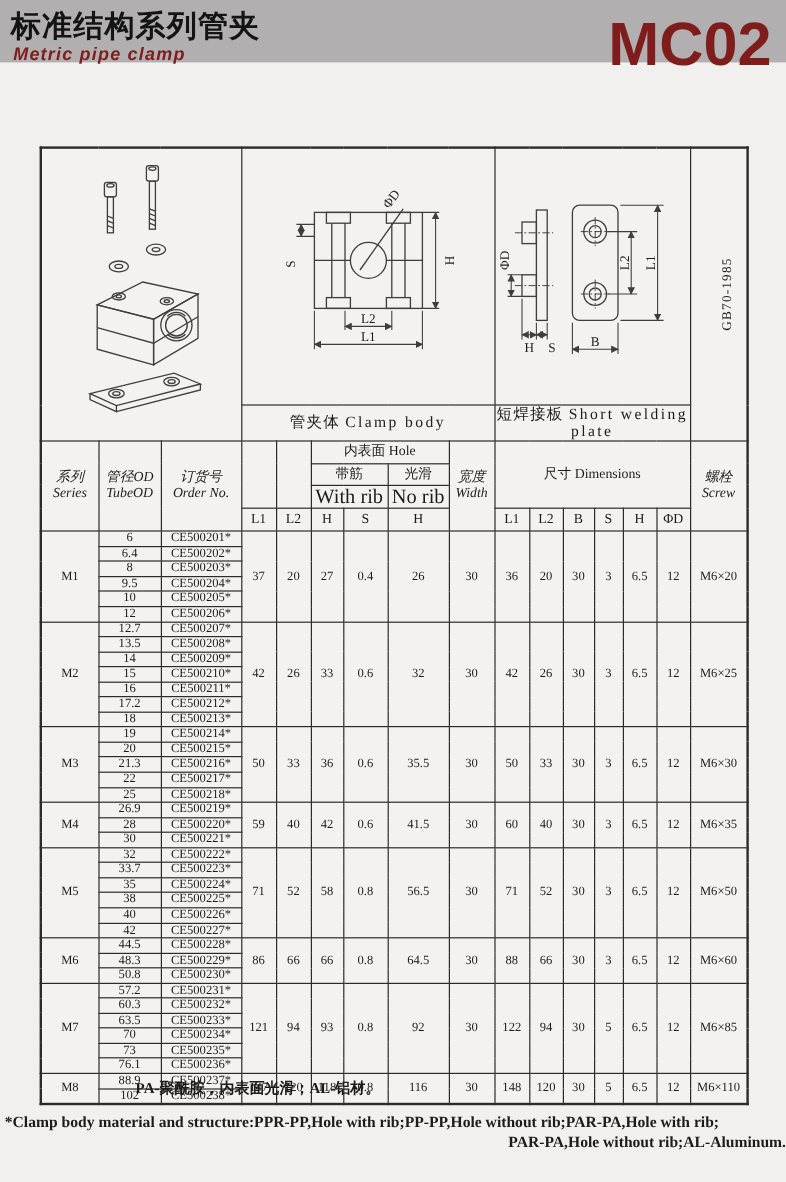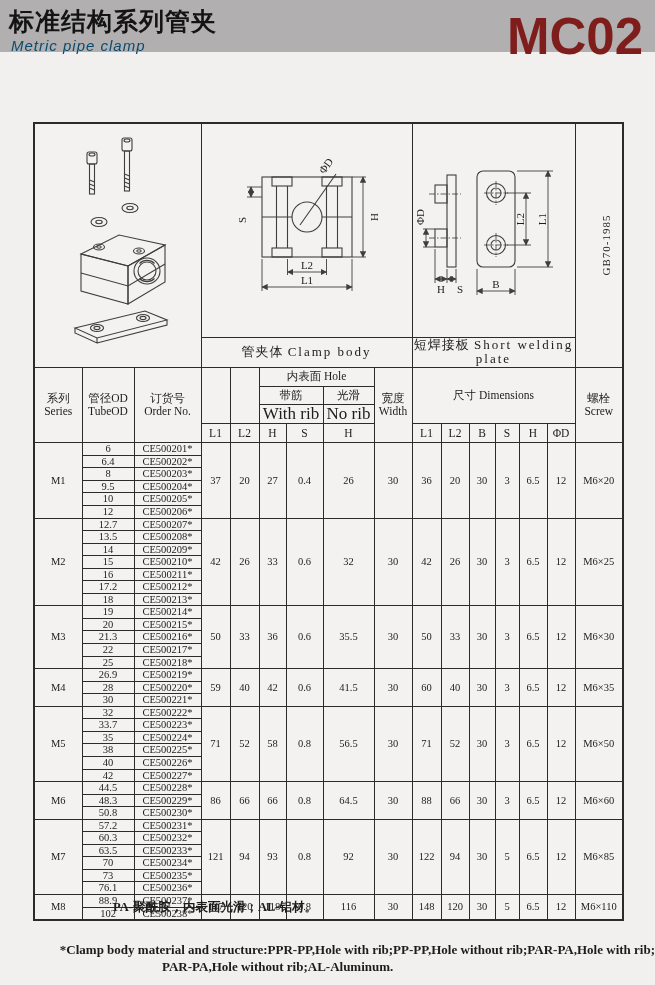--- a/index.html
+++ b/index.html
@@ -7,48 +7,48 @@
     width:655px;height:985px;position:relative;
     background:#f2f0ee;color:#1c1c1c;
     font-family:"Liberation Serif","DejaVu Serif",serif;
     overflow:hidden;
   }
   
   .topbar{position:absolute;left:0;top:0;width:655px;height:52px;background:#b1afb0;}
   .title-cn{position:absolute;left:9px;top:5px;font-family:"Liberation Sans","DejaVu Sans",sans-serif;
     font-weight:bold;font-size:25px;letter-spacing:1px;color:#141414;}
   .title-en{position:absolute;left:11px;top:37px;font-family:"Liberation Sans","DejaVu Sans",sans-serif;
-    font-weight:normal;font-style:italic;font-size:15px;letter-spacing:1px;color:#0c4a6e;}
+    font-weight:bold;font-style:italic;font-size:15px;letter-spacing:1px;color:#7f1d1d;}
   .model{position:absolute;right:12px;top:7px;font-family:"Liberation Sans","DejaVu Sans",sans-serif;
     font-weight:bold;font-size:51px;color:#7f1d1d;}
   
   table.spec{position:absolute;left:33px;top:122px;width:589px;
     border-collapse:collapse;table-layout:fixed;border:2px solid #2b2b2b;background:#f4f2f0;}
   table.spec td{border:1px solid #2b2b2b;text-align:center;vertical-align:middle;
     padding:0;font-size:10.5px;line-height:1.1;overflow:hidden;}
   tr.row-draw td{height:213px;}
   tr.row-cap td{height:21px;font-size:13px;letter-spacing:1px;}
   tr.hr1 td{height:18px;font-size:11.5px;margin-top:32px;}
   tr.hr2 td{height:17px;font-size:11.5px;}
   tr.hr3 td{height:17px;font-size:17px;}
   tr.hr4 td{height:18px;font-size:11.5px;}
   tr.data{height:12px;}
-  td .l2{display:block;font-size:11.5px;line-height:1.15;}
+  td .l2{display:block;font-size:11.5px;line-height:1.15;font-style:italic;}
   .gb-cell{vertical-align:middle;}
   .vtext{display:inline-block;transform:rotate(-90deg);white-space:nowrap;
     font-size:11px;letter-spacing:1px;}
   .cap-en{letter-spacing:2px;text-align:center;}
   svg{display:block;margin:0 auto;}
   svg text{font-family:"Liberation Serif","DejaVu Serif",serif;font-size:11px;fill:#1c1c1c;}
   
   .notes{position:absolute;left:0;top:899px;width:655px;font-weight:bold;}
   .note-cn1{font-size:12.5px;padding-left:4px;line-height:17px;}
   .note-cn2{font-size:12.5px;padding-left:113px;line-height:17px;}
-  .note-en1{font-size:13px;padding-left:4px;line-height:17px;margin-top:25px;text-align:right;}
-  .note-en2{font-size:13px;padding-left:162px;line-height:17px;}
+  .note-en1{font-size:13px;padding-left:4px;line-height:17px;margin-top:10px;}
+  .note-en2{font-size:13px;padding-left:162px;line-height:17px;text-align:right;}
 </style>
 </head>
 <body>
 
 <div class="topbar">
   <div class="title-cn">标准结构系列管夹</div>
   <div class="title-en">Metric pipe clamp</div>
   <div class="model">MC02</div>
 </div>
 

